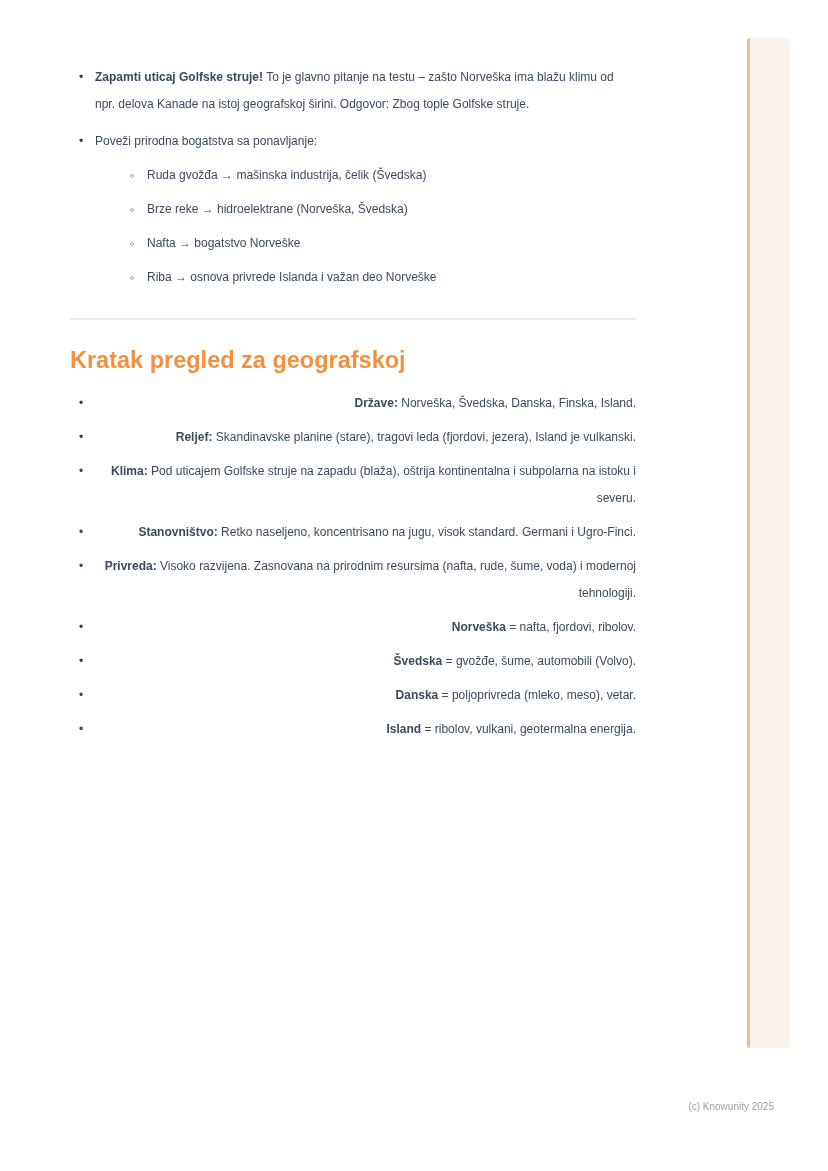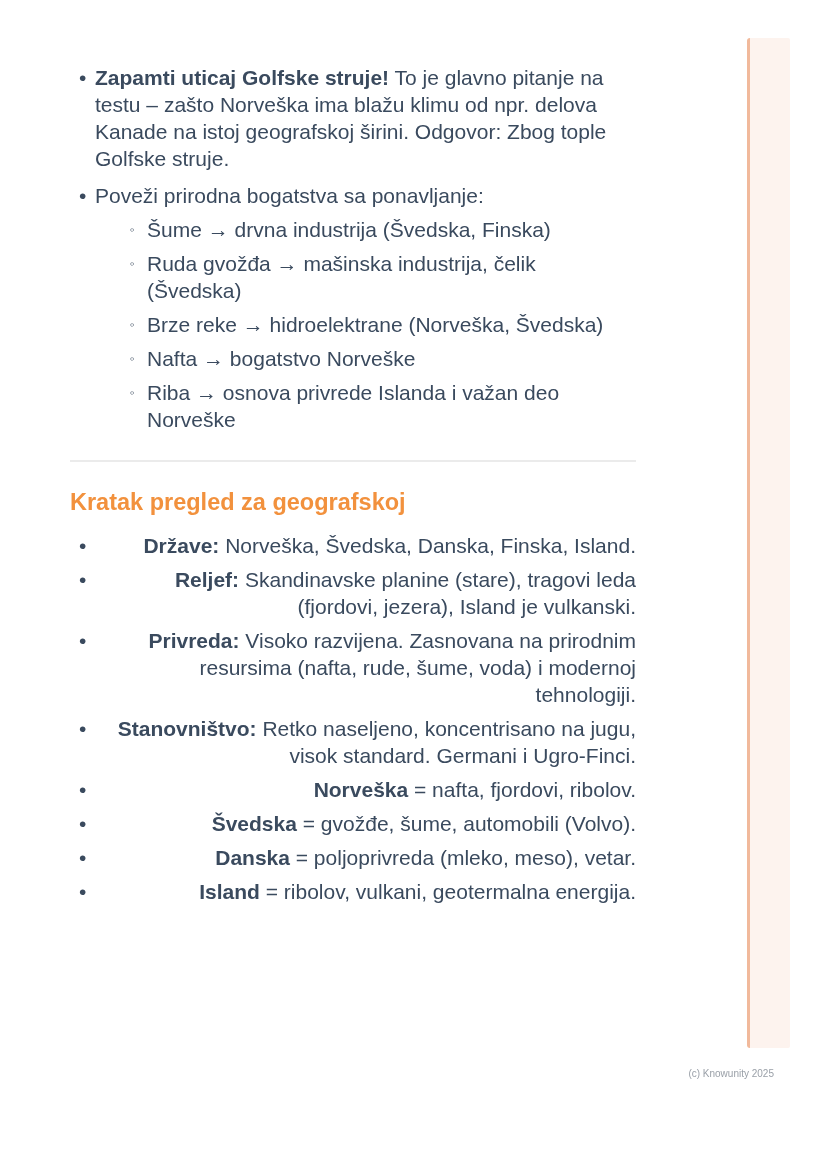--- a/index.html
+++ b/index.html
@@ -23,21 +23,21 @@
   .callout{
     background:var(--callout-bg);
     border-left:5px solid var(--callout-border);
     border-radius:2px;
     padding:14px 28px 15px 22px;
   }
   .callout-text{
     margin:0;font-size:15.5px;line-height:29px;text-align:justify;
   }
 
-  ul.list{list-style:none;margin:26px 0 0 0;padding:0;font-size:21px;line-height:27px;}
+  ul.list{list-style:none;margin:26px 0 0 0;padding:0;font-size:12px;line-height:27px;}
   ul.list>li{position:relative;padding-left:25px;margin-bottom:10px;}
   ul.list>li::before{
     content:"\2022";position:absolute;left:9px;top:0;color:var(--text);
   }
   ul.sub-list{list-style:none;margin:7px 0 2px 27px;padding:0;}
   ul.sub-list>li{position:relative;padding-left:25px;margin-bottom:7px;}
   ul.sub-list>li::before{
     content:"\25E6";position:absolute;left:8px;top:0;font-size:13px;color:var(--text);
   }
   ul.review{margin-top:15px;text-align:right;}
@@ -51,66 +51,68 @@
   }
 
   .side-strip{
     position:absolute;top:38px;right:38px;width:40px;height:1010px;
     background:var(--strip-bg);
     border-left:3px solid var(--strip-line);
     border-radius:3px 2px 2px 3px;
   }
 
   .footer{
-    position:absolute;top:1068px;right:54px;
+    position:absolute;top:1101px;right:54px;
     font-size:10px;line-height:12px;color:var(--footer-text);
   }
 
   strong{font-weight:bold;}
 </style>
 </head>
 <body>
 
 <div class="page">
 
   <div class="content">
 
 
     <ul class="list">
         <li>
           <div><strong>Zapamti uticaj Golfske struje!</strong><span> To je glavno pitanje na testu – zašto Norveška ima blažu klimu od npr. delova Kanade na istoj geografskoj širini. Odgovor: Zbog tople Golfske struje.</span></div>
         </li>
         <li>
           <div><span>Poveži prirodna bogatstva sa ponavljanje:</span></div>
           <ul class="sub-list">
-            <li>Šume → drvna industrija (Švedska, Finska)</li>
             <li>Ruda gvožđa → mašinska industrija, čelik (Švedska)</li>
             <li>Brze reke → hidroelektrane (Norveška, Švedska)</li>
             <li>Nafta → bogatstvo Norveške</li>
             <li>Riba → osnova privrede Islanda i važan deo Norveške</li>
           </ul>
         </li>
       </ul>
 
     <hr class="divider">
 
     <h2 class="section-title">Kratak pregled za geografskoj</h2>
 
     <ul class="list review">
         <li>
           <div><strong>Države:</strong><span> Norveška, Švedska, Danska, Finska, Island.</span></div>
         </li>
         <li>
           <div><strong>Reljef:</strong><span> Skandinavske planine (stare), tragovi leda (fjordovi, jezera), Island je vulkanski.</span></div>
         </li>
         <li>
-          <div><strong>Privreda:</strong><span> Visoko razvijena. Zasnovana na prirodnim resursima (nafta, rude, šume, voda) i modernoj tehnologiji.</span></div>
+          <div><strong>Klima:</strong><span> Pod uticajem Golfske struje na zapadu (blaža), oštrija kontinentalna i subpolarna na istoku i severu.</span></div>
         </li>
         <li>
           <div><strong>Stanovništvo:</strong><span> Retko naseljeno, koncentrisano na jugu, visok standard. Germani i Ugro-Finci.</span></div>
+        </li>
+        <li>
+          <div><strong>Privreda:</strong><span> Visoko razvijena. Zasnovana na prirodnim resursima (nafta, rude, šume, voda) i modernoj tehnologiji.</span></div>
         </li>
         <li>
           <div><strong>Norveška</strong><span> = nafta, fjordovi, ribolov.</span></div>
         </li>
         <li>
           <div><strong>Švedska</strong><span> = gvožđe, šume, automobili (Volvo).</span></div>
         </li>
         <li>
           <div><strong>Danska</strong><span> = poljoprivreda (mleko, meso), vetar.</span></div>
         </li>

